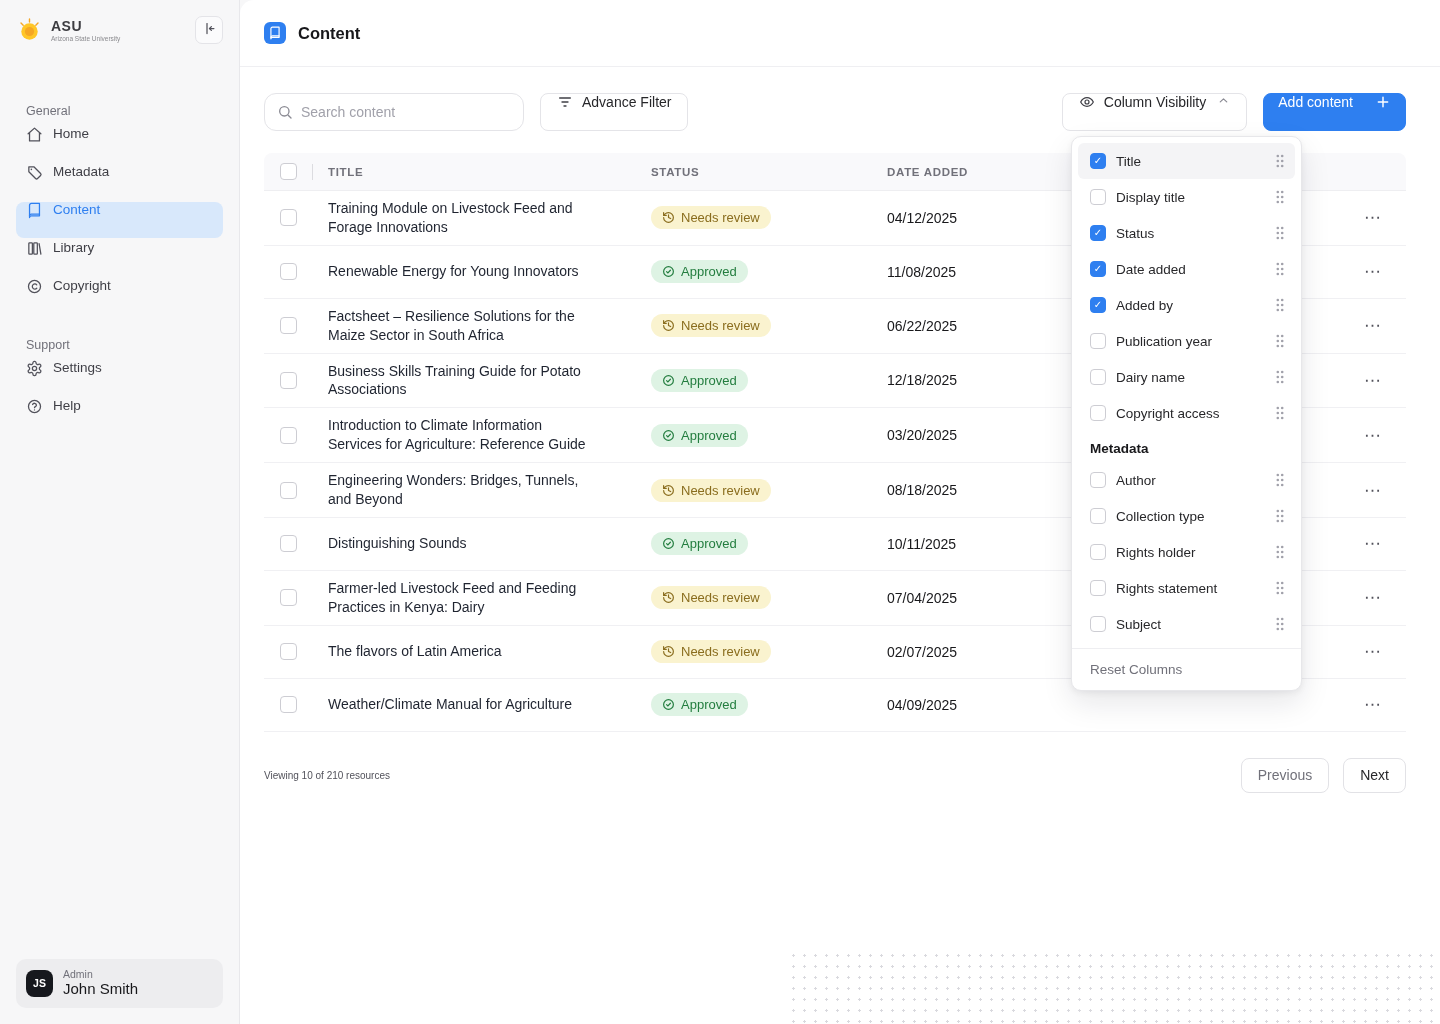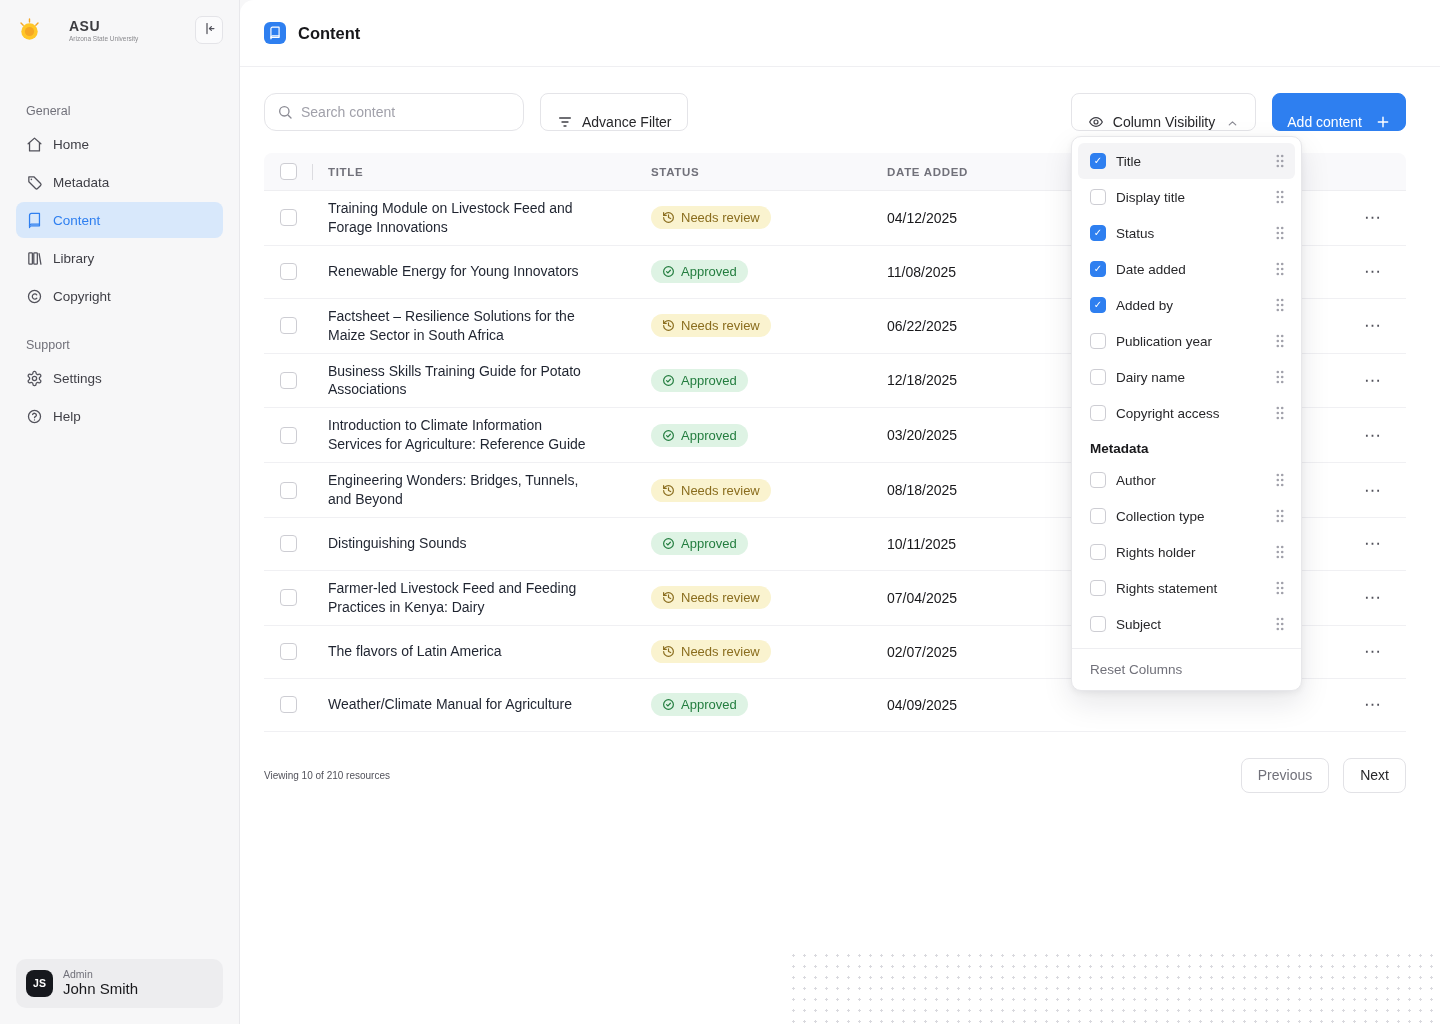--- a/index.html
+++ b/index.html
@@ -9,29 +9,29 @@
     --active-nav-bg:#D8E8FB;
   }
   *{margin:0;padding:0;box-sizing:border-box}
   html,body{width:1440px;height:1024px}
   body{font-family:"Liberation Sans",sans-serif;background:#F7F7F8;color:#18181B;overflow:hidden}
   .app{display:flex;width:1440px;height:1024px}
 
   
   .sidebar{width:240px;flex:none;background:#F7F7F8;border-right:1px solid #E8E8EB;padding:16px 16px 16px;display:flex;flex-direction:column}
   .logo-row{display:flex;align-items:center;justify-content:space-between}
-  .logo{display:flex;align-items:center;gap:26px}
+  .logo{display:flex;align-items:center;gap:8px}
   .logo-mark{width:27px;height:27px;display:flex}
   .logo-text .abbr{font-weight:800;font-size:14px;color:#3C3C40;letter-spacing:.5px;line-height:1}
   .logo-text .sub{font-size:6.5px;color:#8A8A8E;margin-top:2px}
   .collapse-btn{width:28px;height:28px;border:1px solid #E4E4E8;border-radius:7px;background:#FBFBFC;display:flex;align-items:center;justify-content:center;color:#52525B;cursor:pointer}
   .collapse-btn svg{width:15px;height:15px}
   .nav-label{font-size:12.5px;color:#71717A;margin:24px 10px 8px}
   .nav-sec:first-child .nav-label{margin-top:60px}
-  .nav-item{display:flex;align-items:center;gap:10px;height:36px;padding:0 10px;border-radius:8px;font-size:13.5px;color:#3F3F46;margin-bottom:2px;cursor:pointer}
+  .nav-item{display:flex;align-items:flex-start;gap:10px;height:36px;padding:0 10px;border-radius:8px;font-size:13.5px;color:#3F3F46;margin-bottom:2px;cursor:pointer}
   .nav-ic{width:17px;height:17px;color:#52525B;display:inline-flex;flex:none}
   .nav-ic svg{width:100%;height:100%}
   .nav-item.active{background:var(--active-nav-bg);color:var(--accent);font-weight:500}
   .nav-item.active .nav-ic{color:var(--accent)}
   .user-card{margin-top:auto;background:#EDEDEF;border-radius:10px;padding:9px 10px;display:flex;align-items:center;gap:10px}
   .avatar{width:27px;height:27px;border-radius:8px;background:#16181D;color:#fff;font-size:10.5px;display:flex;align-items:center;justify-content:center;font-weight:700;flex:none}
   .user-role{font-size:10.5px;color:#71717A;line-height:1.2}
   .user-name{font-size:15px;color:#18181B;font-weight:500;line-height:1.25}
 
   
@@ -40,25 +40,25 @@
   .topbar-icon{width:22px;height:22px;border-radius:6px;background:var(--accent);display:flex;align-items:center;justify-content:center;color:#fff;flex:none}
   .topbar-icon svg{width:14px;height:14px}
   .topbar-title{font-size:16.5px;font-weight:700;color:#18181B}
 
   .toolbar{display:flex;align-items:center;gap:16px;padding:26px 34px 0 24px}
   .search{width:260px;height:38px;border:1px solid #E4E4E8;border-radius:12px;display:flex;align-items:center;gap:8px;padding:0 12px;background:#fff}
   .search input{border:0;outline:0;flex:1;font-size:14px;color:#18181B;font-family:inherit;background:transparent}
   .search input::placeholder{color:#A1A1AA}
   .ic{width:16px;height:16px;display:inline-flex;color:#8A8A93;flex:none}
   .ic svg{width:100%;height:100%}
-  .btn{height:38px;border:1px solid #E4E4E8;border-radius:8px;background:#fff;display:flex;align-items:flex-end;gap:9px;padding:0 16px;font-size:14px;color:#27272A;cursor:pointer}
+  .btn{height:38px;border:1px solid #E4E4E8;border-radius:8px;background:#fff;display:flex;align-items:flex-start;gap:9px;padding:0 16px;font-size:14px;color:#27272A;cursor:pointer}
   .btn .ic{color:#3F3F46}
   .chev{width:13px;height:13px;color:#8A8A93;display:inline-flex;margin-left:2px}
   .chev svg{width:100%;height:100%}
-  .btn-primary{background:var(--accent);border:1px solid var(--accent);color:#fff;gap:13px;padding:0 14px;font-weight:500}
+  .btn-primary{background:var(--accent);border:1px solid var(--accent);color:#fff;gap:22px;padding:0 14px;font-weight:500}
   .btn-primary .ic{color:#fff}
   .spacer{flex:1}
 
   
   .tablewrap{margin:22px 34px 0 24px}
   .thead,.trow{display:grid;grid-template-columns:48px 339px 236px 176px 1fr 66px;align-items:center}
   .thead{height:38px;background:#F9F9FB;border-bottom:1px solid #EEEEF1;border-radius:8px 8px 0 0}
   .th{font-size:11.5px;color:#71717A;letter-spacing:.06em;font-weight:600}
   .th-title{position:relative;padding-left:16px}
   .th-title::before{content:"";position:absolute;left:0;top:50%;transform:translateY(-50%);width:1px;height:16px;background:#DCDCE0}

